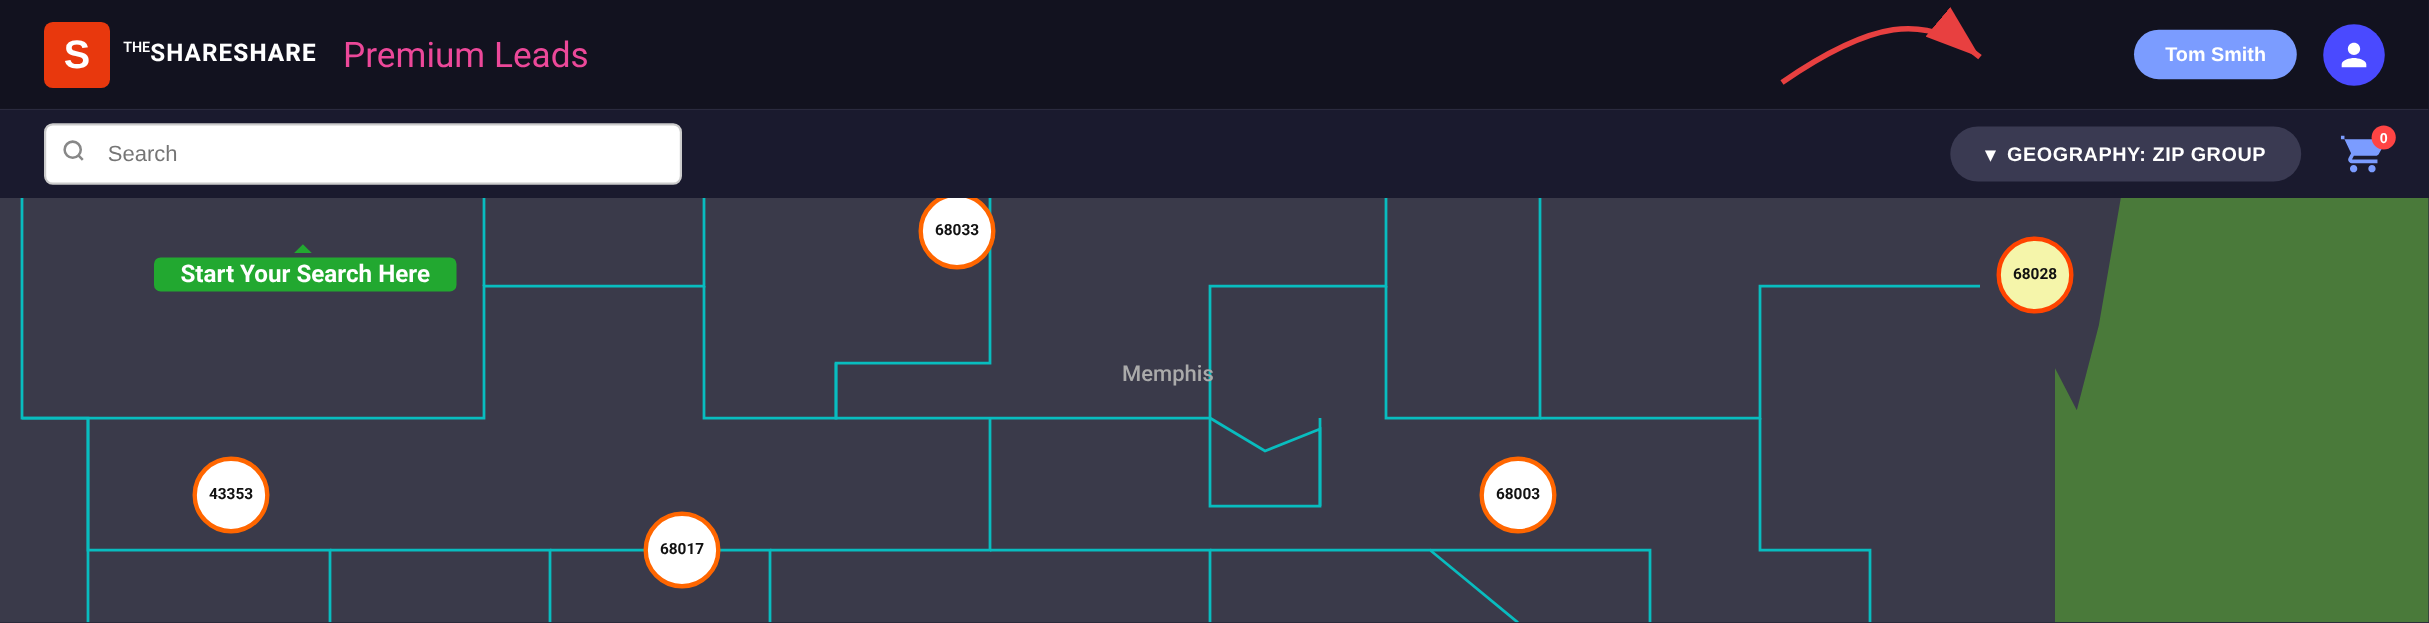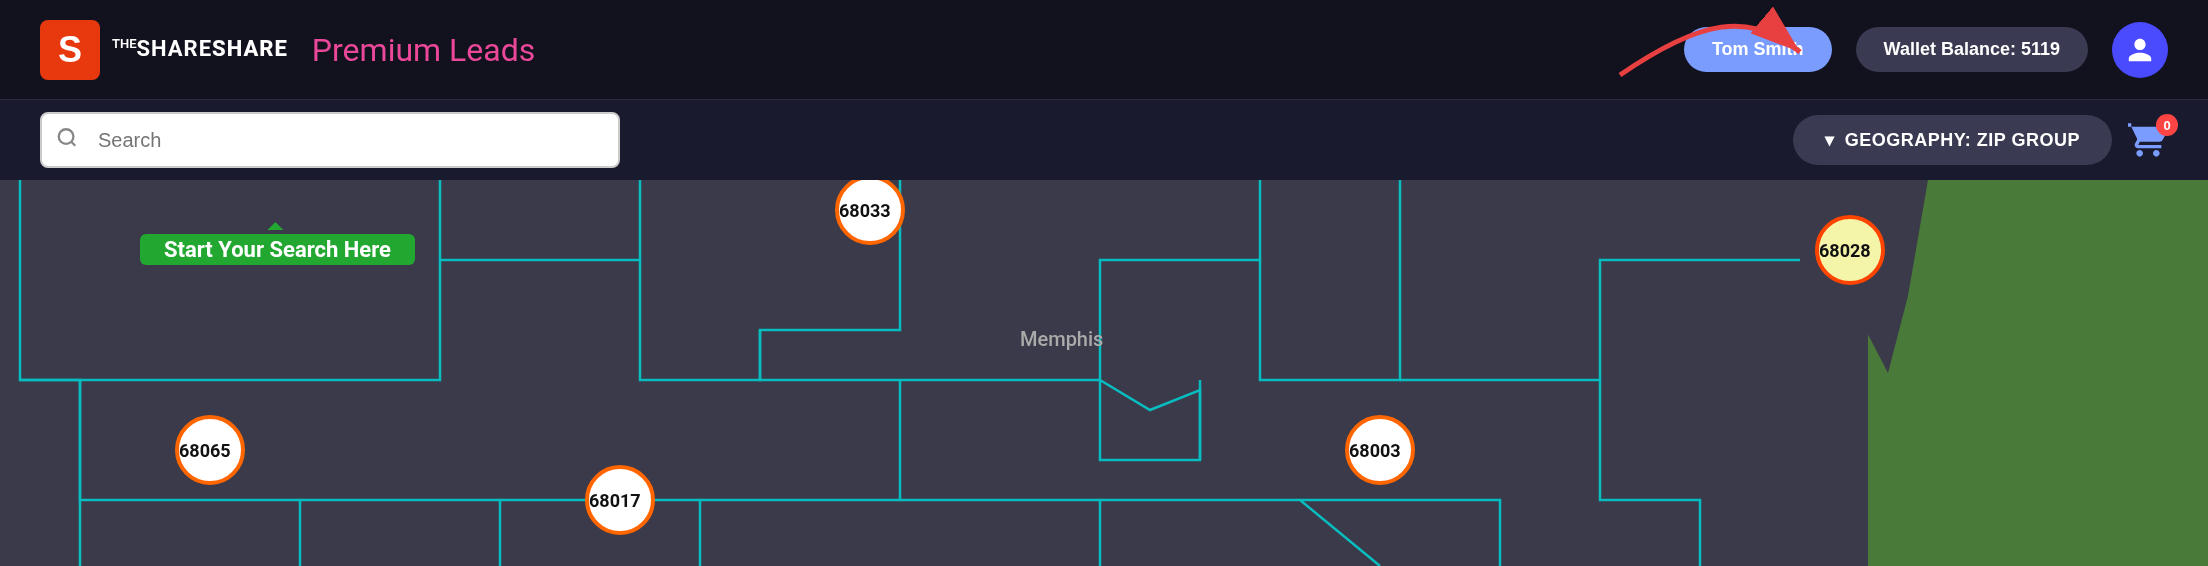--- a/index.html
+++ b/index.html
@@ -104,20 +104,21 @@
       font-size: 24px;
     }
 
     
     .toolbar-row {
       background: #1a1a2e;
       height: 80px;
       display: flex;
       align-items: center;
       padding: 0 40px;
+      gap: 20px;
       position: relative;
       z-index: 9;
     }
 
     .search-container {
       position: relative;
       width: 580px;
     }
 
     .search-input {
@@ -247,21 +248,22 @@
     
     .zip-marker {
       position: absolute;
       width: 70px;
       height: 70px;
       border-radius: 50%;
       background: #fff;
       border: 4px solid #ff6600;
       display: flex;
       align-items: center;
-      font-size: 18px;
+      justify-content: center;
+      font-size: 14px;
       font-weight: 700;
       color: #111;
       z-index: 4;
       transform: translate(-50%, -50%);
     }
 
     .zip-marker-68033 {
       left: 870px;
       top: 30px;
     }
@@ -330,21 +332,20 @@
   <svg class="arrow-overlay" viewBox="0 0 2208 100" preserveAspectRatio="none" style="position:absolute;top:0;left:0;width:2208px;height:100px;pointer-events:none;z-index:50;">
     <defs>
       <marker id="arrowhead" markerWidth="10" markerHeight="7" refX="10" refY="3.5" orient="auto">
         <polygon points="0 0, 10 3.5, 0 7" fill="#e84040"></polygon>
       </marker>
     </defs>
     <path d="M 1620 75 C 1700 20, 1750 10, 1800 52" stroke="#e84040" stroke-width="5" fill="none" marker-end="url(#arrowhead)"></path>
   </svg>
 
   <button class="user-button">Tom Smith</button>
-  <button class="wallet-button">Wallet Balance: 5119</button>
   <button class="avatar-button">
     <svg width="28" height="28" viewBox="0 0 24 24" fill="white">
       <path d="M12 12c2.7 0 4.8-2.1 4.8-4.8S14.7 2.4 12 2.4 7.2 4.5 7.2 7.2 9.3 12 12 12zm0 2.4c-3.2 0-9.6 1.6-9.6 4.8v2.4h19.2v-2.4c0-3.2-6.4-4.8-9.6-4.8z"></path>
     </svg>
   </button>
 </header>
 
 <div class="toolbar-row">
   <div class="search-container">
     <span class="search-icon-wrap">
@@ -411,21 +412,21 @@
 
   <div class="zip-marker zip-marker-68033">
     <span>68033</span>
   </div>
 
   <div class="zip-marker zip-marker-68028" style="border-color:#ff4400; background:#f5f5aa;">
     <span>68028</span>
   </div>
 
   <div class="zip-marker zip-marker-68065">
-    <span>68065</span>
+    <span>43353</span>
   </div>
 
   <div class="zip-marker zip-marker-68017">
     <span>68017</span>
   </div>
 
   <div class="zip-marker zip-marker-68003">
     <span>68003</span>
   </div>
 </div>

